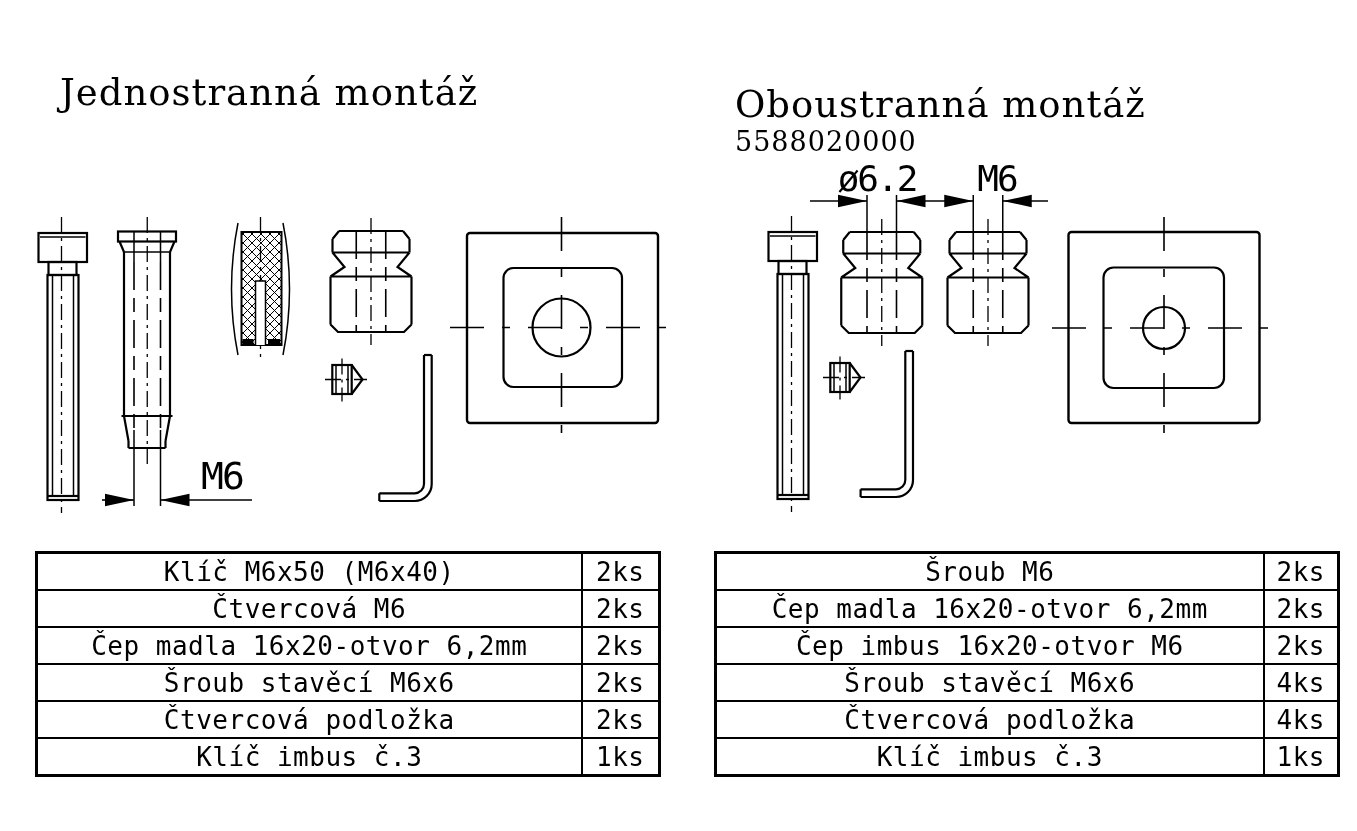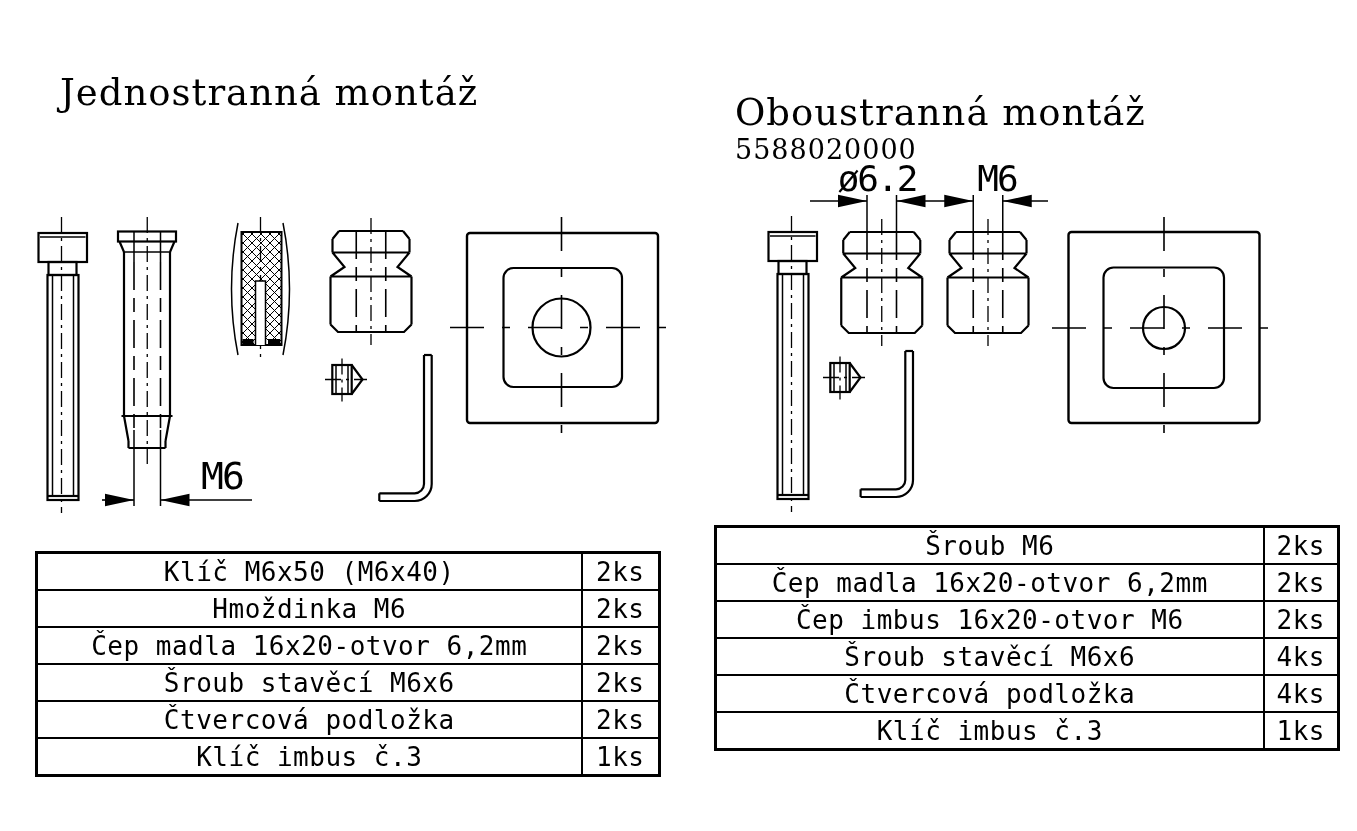--- a/index.html
+++ b/index.html
@@ -18,32 +18,32 @@
   }
   
   .title-block {
     position: absolute;
     width: 590px;
     text-align: left;
     font-family: "DejaVu Serif", serif;
     color: #000;
   }
   .title-block.left  { left: 60px;  top: 72px; }
-  .title-block.right { left: 735px; top: 92px; }
+  .title-block.right { left: 735px; top: 84px; }
   .main-title { font-size: 37px; line-height: 42px; letter-spacing: 1px; }
   .sub-title  { font-size: 27px; line-height: 31px; letter-spacing: 1px; }
   
   table.parts-table {
     position: absolute;
     border-collapse: collapse;
     table-layout: fixed;
     background: #fff;
   }
   table.parts-table.left  { left: 35px;  top: 551px; width: 623px; }
-  table.parts-table.right { left: 714px; top: 525px; width: 623px; padding-left: 36px; }
+  table.parts-table.right { left: 714px; top: 551px; width: 623px; padding-left: 36px; }
   table.parts-table td {
     border: 2px solid #000;
     height: 35px;
     padding: 0;
     text-align: center;
     vertical-align: middle;
     font-size: 26px;
     letter-spacing: 0.5px;
     white-space: nowrap;
     overflow: hidden;
@@ -209,21 +209,21 @@
   <colgroup>
       <col style="width:545px">
       <col style="width:78px">
     </colgroup>
   <tbody>
       <tr>
     <td>Klíč M6x50 (M6x40)</td>
     <td class="qty-cell">2ks</td>
   </tr>
   <tr>
-    <td>Hmoždinka M6</td>
+    <td>Čtvercová M6</td>
     <td class="qty-cell">2ks</td>
   </tr>
   <tr>
     <td>Čep madla 16x20-otvor 6,2mm</td>
     <td class="qty-cell">2ks</td>
   </tr>
   <tr>
     <td>Šroub stavěcí M6x6</td>
     <td class="qty-cell">2ks</td>
   </tr>

